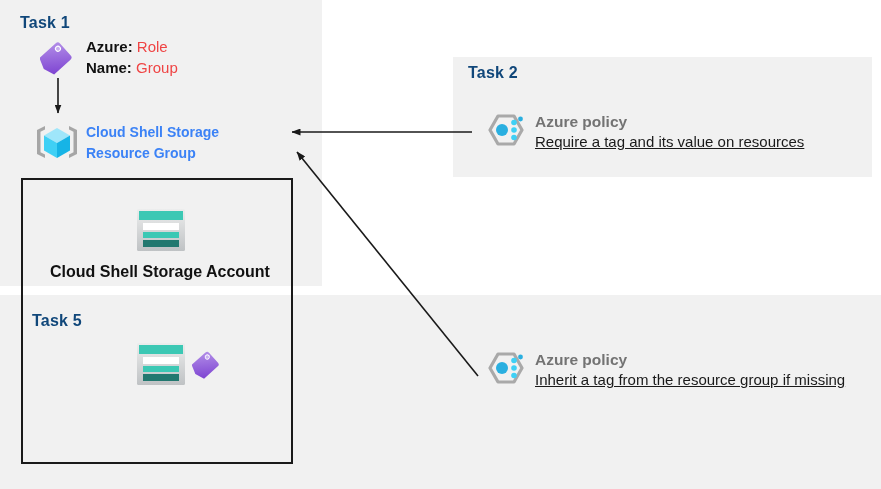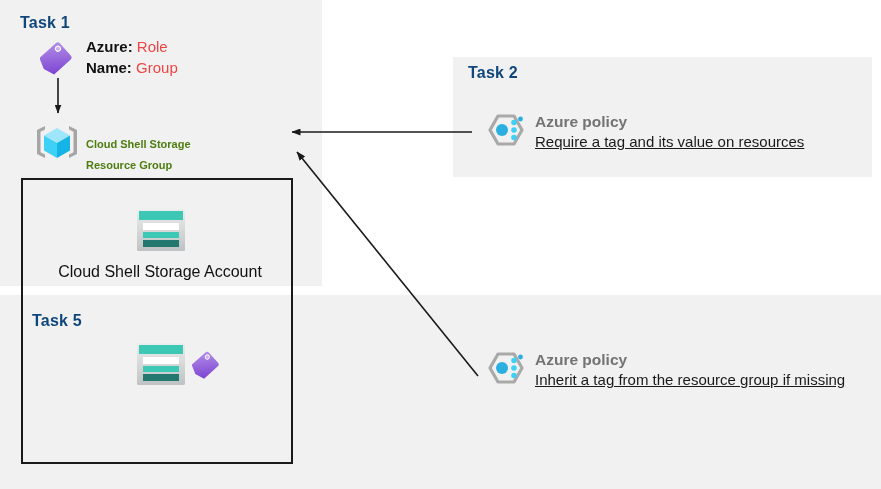--- a/index.html
+++ b/index.html
@@ -66,33 +66,33 @@
     top: 36px;
     font-size: 15px;
     line-height: 21px;
     white-space: nowrap;
   }
 
   
   #rg-caption {
     position: absolute;
     left: 86px;
-    top: 134px;
+    top: 122px;
     width: 200px;
-    font-size: 11px;
+    font-size: 14px;
     font-weight: bold;
     line-height: 21px;
-    color: #4d7c0f;
+    color: #3b82f6;
   }
 
   
   .sa-caption {
     position: absolute;
     font-size: 16px;
-    font-weight: normal;
+    font-weight: bold;
     color: #111111;
     white-space: nowrap;
     text-align: center;
   }
   #sa1-caption { left: 0px;  top: 263px; width: 320px; }
   #sa2-caption { left: 14px; top: 397px; width: 300px; }
 
   
   .policy-text {
     position: absolute;

